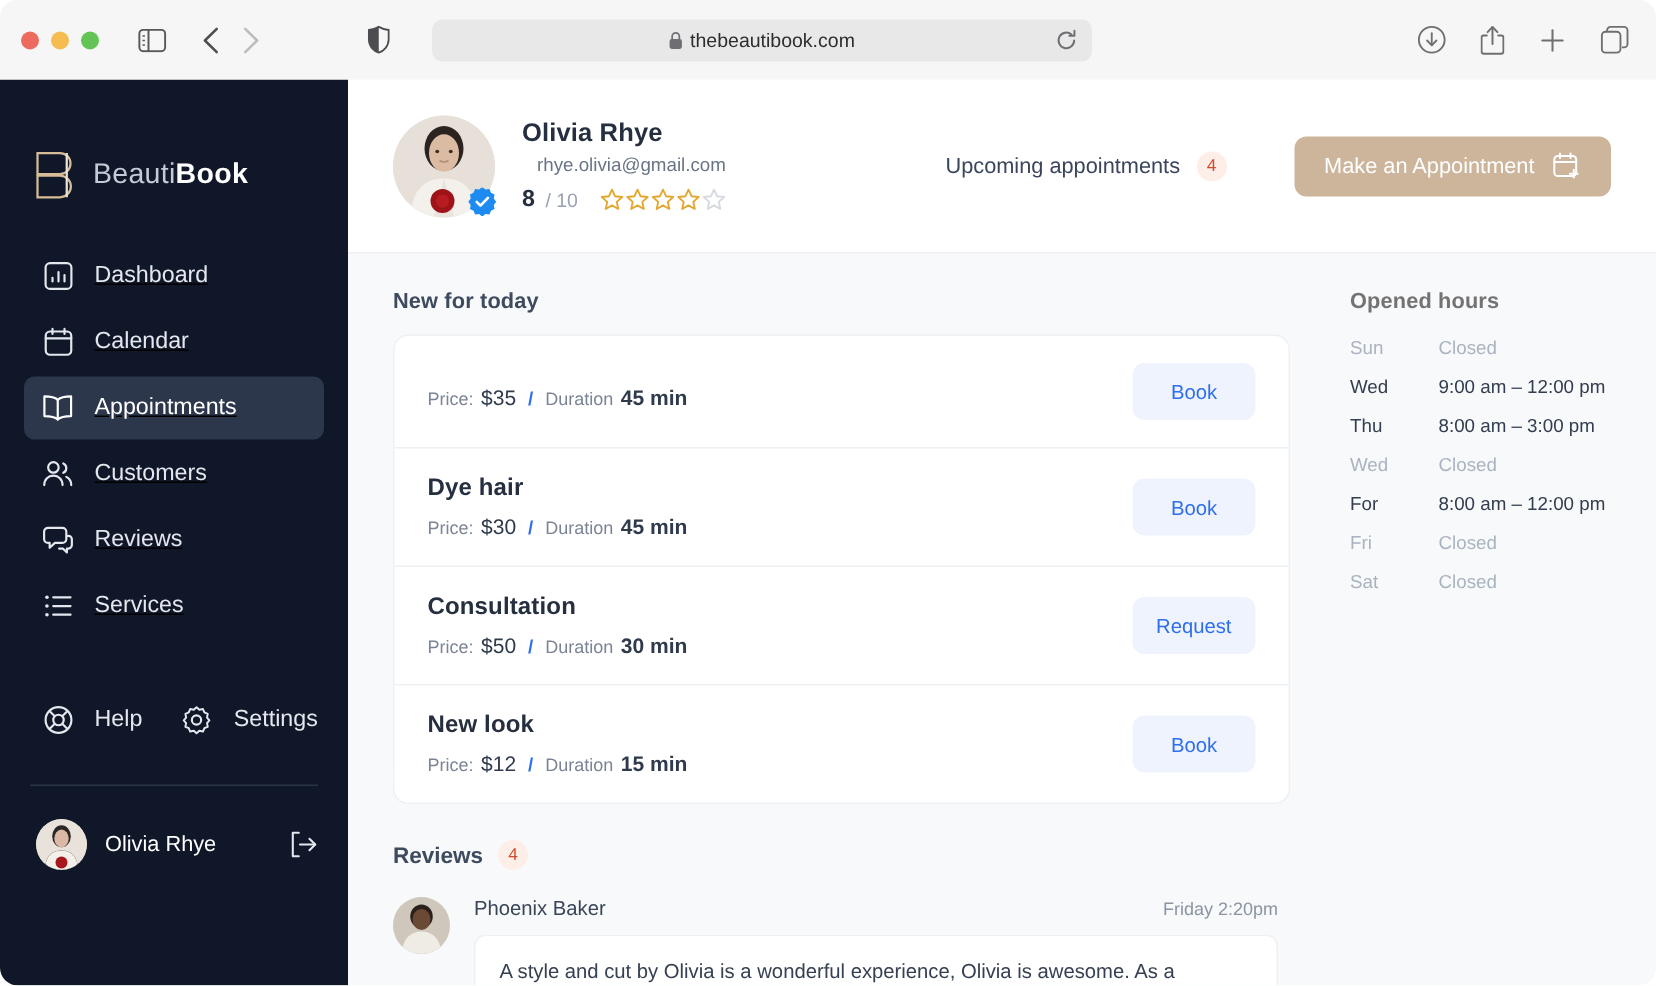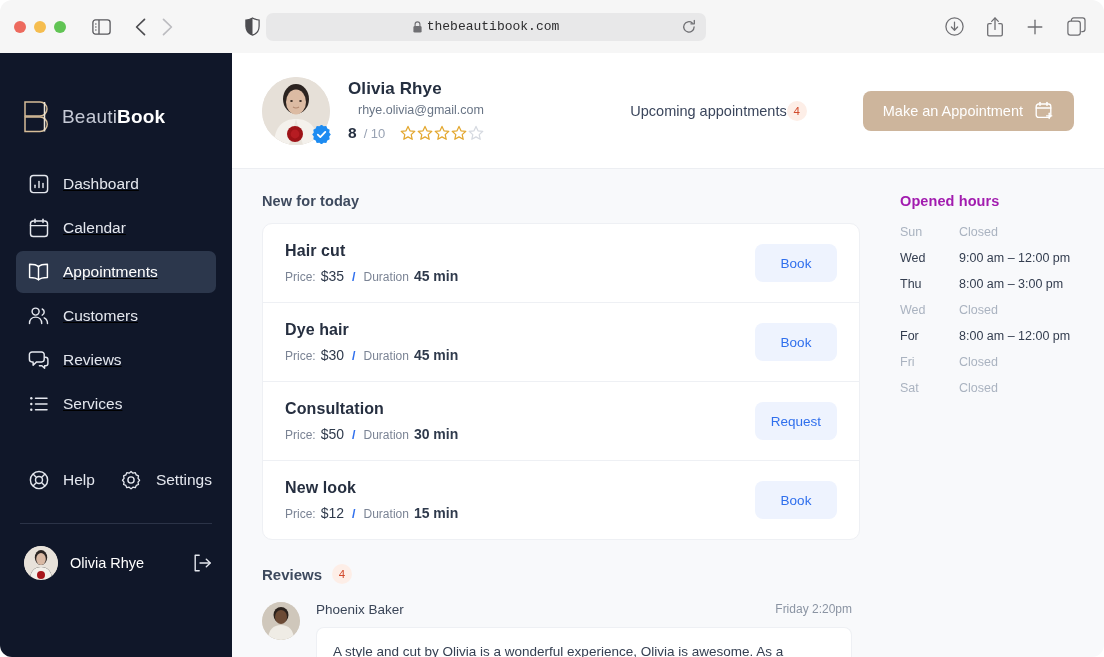--- a/index.html
+++ b/index.html
@@ -41,30 +41,29 @@
     justify-content: center;
   }
   .chrome-icon.dim { color: #b8b8bc; }
 
   .sidebar-toggle { margin-left: 26px; }
   .nav-arrows { display: flex; gap: 16px; margin-left: 24px; align-items: center; }
 
   .shield-wrap { margin-left: 72px; }
 
   .urlbar {
-    margin-left: 6px;
+    margin-left: 28px;
     width: 440px;
     height: 28px;
     background: #e8e8e9;
     border-radius: 7px;
     display: flex;
     align-items: center;
     justify-content: center;
     position: relative;
-    font-family: Liberation Mono, monospace;
   }
   .urlbar .url-inner {
     display: flex; align-items: center; gap: 5px;
     font-size: 13px; color: #2d2d2f;
   }
   .urlbar .reload {
     position: absolute; right: 10px; top: 50%;
     transform: translateY(-50%);
     color: #6f6f73;
   }
@@ -178,21 +177,21 @@
     letter-spacing: .1px;
   }
   .prof-mail { font-size: 12.5px; color: #697586; margin-top: 4px; padding-left: 10px; }
   .prof-rating { display: flex; align-items: center; gap: 7px; margin-top: 7px; }
   .score { font-size: 15.5px; font-weight: 700; color: #252f40; }
   .score-max { font-size: 13px; color: #98a2b3; }
   .stars { display: flex; gap: 1px; margin-left: 8px; }
 
   .upcoming {
     margin-left: 146px;
-    display: flex; align-items: center; 
+    display: flex; align-items: center; gap: 11px;
   }
   .upcoming-label { font-size: 14.5px; color: #3b465c; }
   .badge {
     background: #fdeee7; color: #d1492b;
     border-radius: 999px;
     min-width: 20px; height: 20px;
     padding: 0 6px;
     font-size: 11.5px;
     display: flex; align-items: center; justify-content: center;
   }
@@ -269,21 +268,21 @@
     height: 38px;
     min-width: 82px;
     padding: 0 16px;
     font-size: 13.5px;
     font-family: inherit;
     cursor: pointer;
   }
 
   
   .hours-title {
-    font-size: 14.5px; font-weight: 700; color: #a21caf;
+    font-size: 14.5px; font-weight: 700; color: #737373;
     letter-spacing: .1px;
   }
   .hours-list { margin-top: 16px; }
   .hours-row {
     display: flex;
     font-size: 12.5px;
     margin-bottom: 12px;
     align-items: baseline;
     gap: 11px;
   }
@@ -302,21 +301,21 @@
     display: flex; gap: 16px;
     margin-top: 18px;
   }
   .rev-avatar {
     width: 38px; height: 38px; border-radius: 50%;
     flex: 0 0 38px;
     overflow: hidden; position: relative;
     background: #d8d2c8;
   }
   .rev-body { flex: 1; min-width: 0; }
-  .rev-top { display: flex; align-items: flex-start; }
+  .rev-top { display: flex; align-items: flex-end; }
   .rev-name { font-size: 13.5px; color: #3a4557; }
   .rev-time { margin-left: auto; font-size: 12px; color: #8b94a3; padding-right: 8px; }
   .rev-bubble {
     margin-top: 10px;
     background: #ffffff;
     border-radius: 8px 8px 0 0;
     border: 1px solid #eef0f4;
     border-bottom: none;
     padding: 14px 16px 4px 16px;
     font-size: 13.5px;
@@ -656,21 +655,20 @@
       <div class="content">
 
         <div class="col-left">
 
           <div class="section-title">New for today</div>
 
           <div class="svc-card">
 
             <div class="svc-row">
               <div class="svc-info">
-                <div class="svc-name">Hair cut</div>
                 <div class="svc-meta">
                   <span class="lbl">Price:</span>
                   <span class="val">$35</span>
                   <span class="sep">/</span>
                   <span class="lbl">Duration</span>
                   <span class="dur-val">45 min</span>
                 </div>
               </div>
               <button class="svc-btn">Book</button>
             </div>

